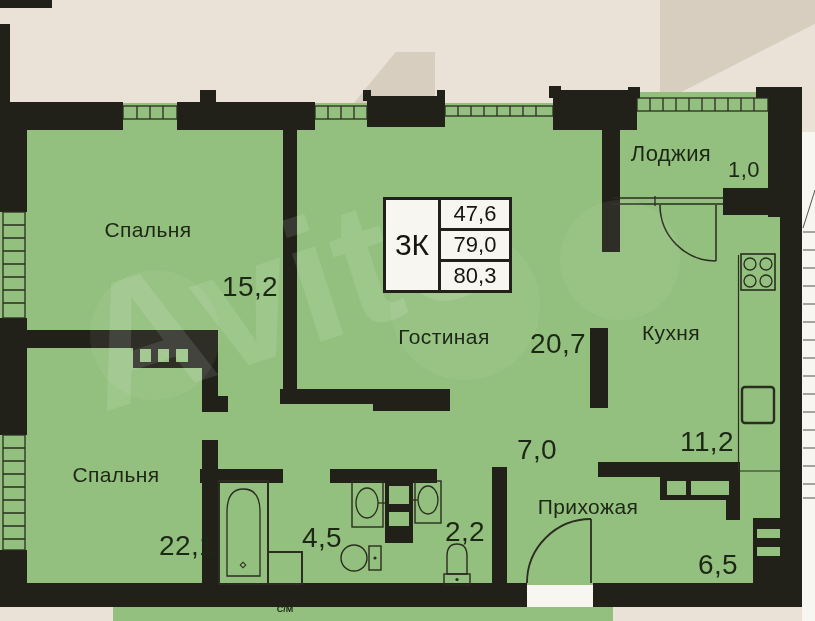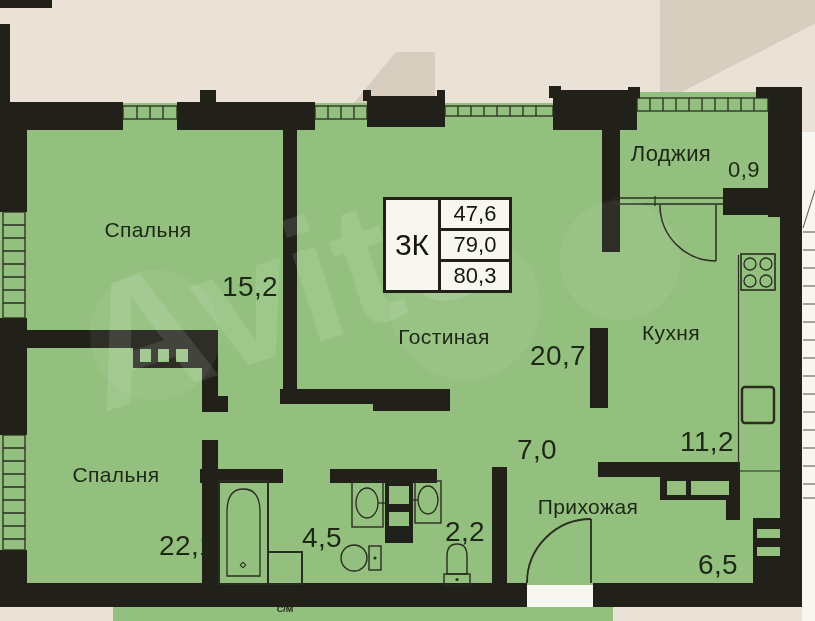--- a/index.html
+++ b/index.html
@@ -185,27 +185,27 @@
   <div class="wm-blob" style="left:560px;top:200px;width:120px;height:120px"></div>
   <div class="wm-text">Avito</div>
 
   <div class="lbl" style="left:148px;top:230px">Спальня</div>
   <div class="lbl num" style="left:250px;top:287px">15,2</div>
 
   <div class="lbl" style="left:116px;top:475px">Спальня</div>
   <div class="lbl num" style="left:187px;top:546px">22,1</div>
 
   <div class="lbl" style="left:444px;top:337px">Гостиная</div>
-  <div class="lbl num" style="left:558px;top:356px">20,7</div>
+  <div class="lbl num" style="left:558px;top:344px">20,7</div>
 
   <div class="lbl" style="left:671px;top:333px">Кухня</div>
   <div class="lbl num" style="left:707px;top:442px">11,2</div>
 
   <div class="lbl sm" style="left:671px;top:154px">Лоджия</div>
-  <div class="lbl sm" style="left:744px;top:170px">0,9</div>
+  <div class="lbl sm" style="left:744px;top:170px">1,0</div>
 
   <div class="lbl num" style="left:537px;top:450px">7,0</div>
 
   <div class="lbl" style="left:588px;top:507px">Прихожая</div>
   <div class="lbl num" style="left:718px;top:565px">6,5</div>
 
   <div class="lbl num" style="left:322px;top:538px">4,5</div>
   <div class="lbl num" style="left:465px;top:532px">2,2</div>
 
   <div class="lbl tiny" style="left:285px;top:569px">С/М</div>

